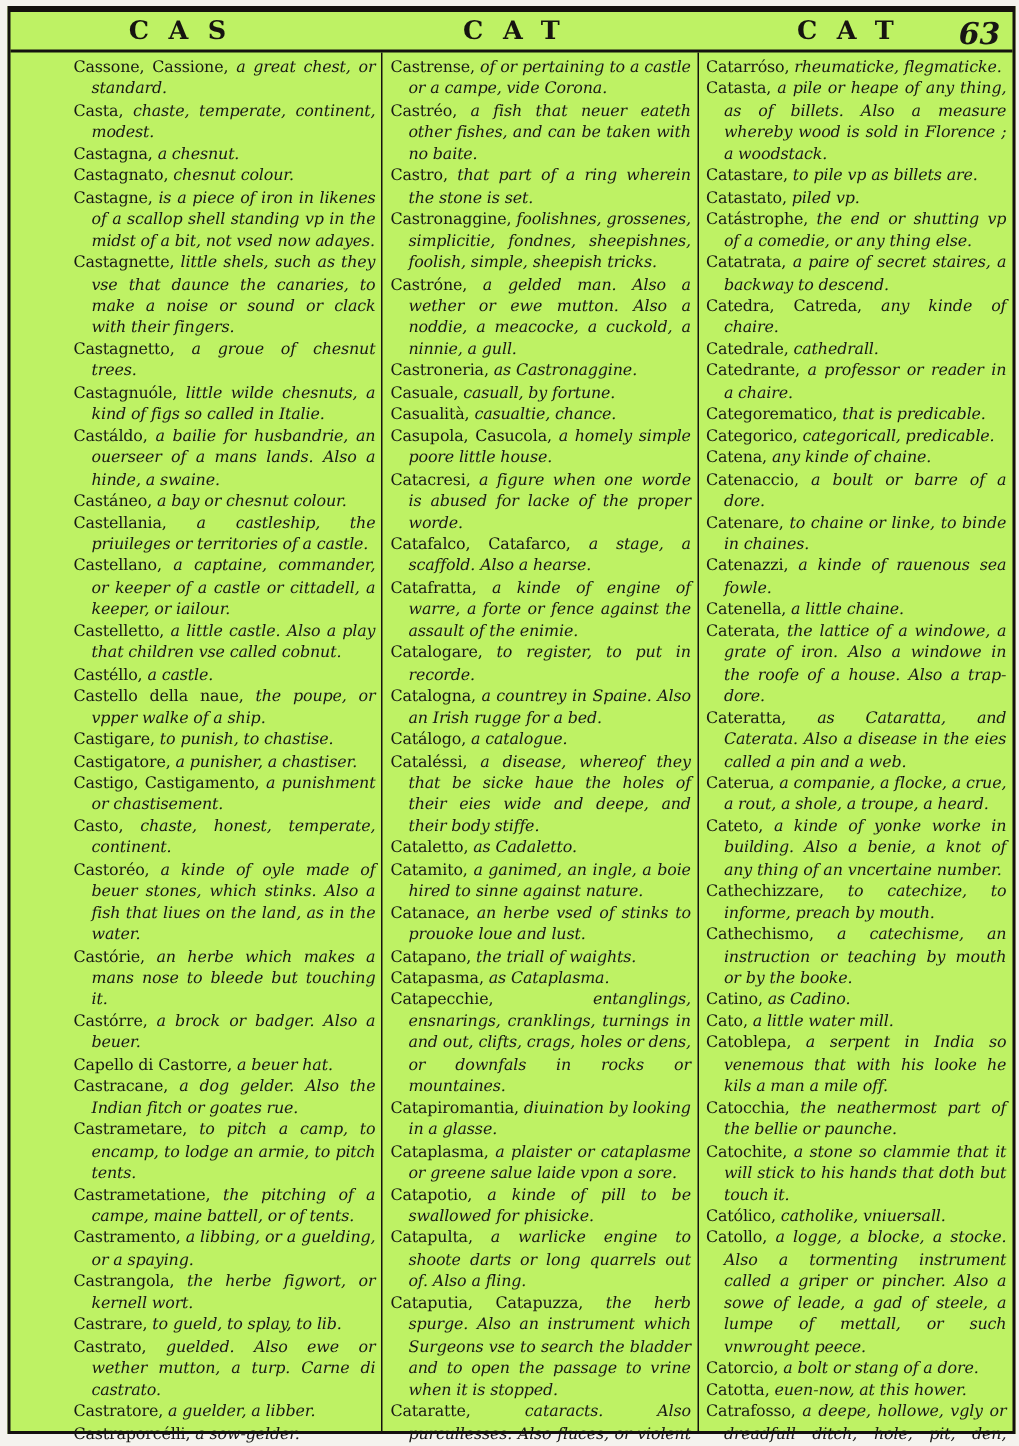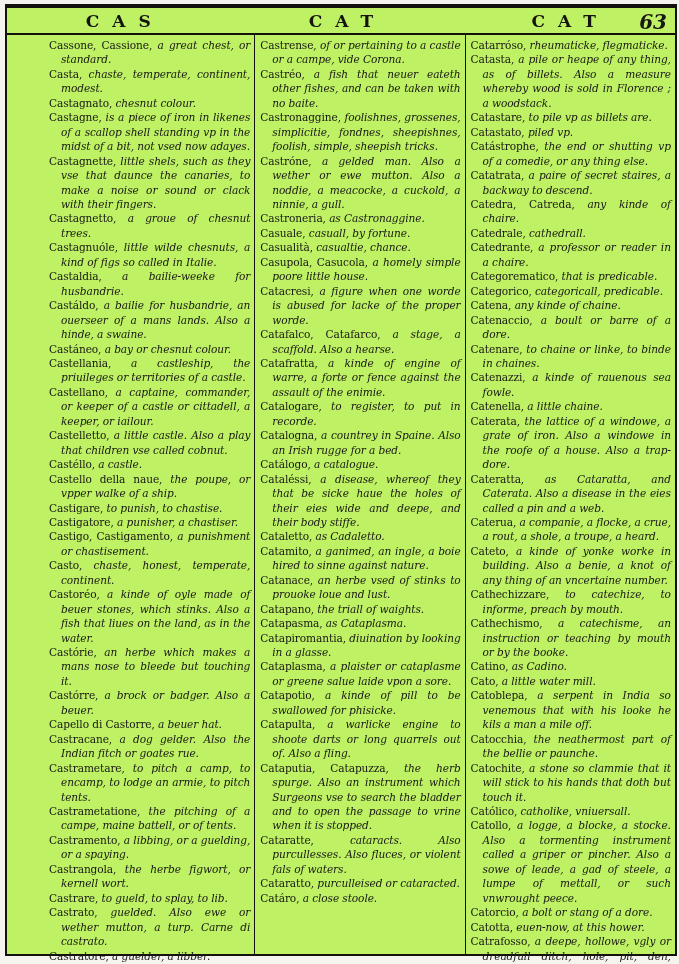--- a/index.html
+++ b/index.html
@@ -78,26 +78,26 @@
     <div class="head-cell">CAS</div>
     <div class="head-cell">CAT</div>
     <div class="head-cell">CAT</div>
     <div class="page-num">63</div>
   </div>
   <div class="cols">
     <div class="col">
       <div>
           <p class="entry"><span class="hw">Cassone, Cassione,</span><span class="def"> a great chest, or standard.</span></p>
           <p class="entry"><span class="hw">Casta,</span><span class="def"> chaste, temperate, continent, modest.</span></p>
+          <p class="entry"><span class="hw">Castagna,</span><span class="def"> a chesnut.</span></p>
           <p class="entry"><span class="hw">Castagnato,</span><span class="def"> chesnut colour.</span></p>
           <p class="entry"><span class="hw">Castagne,</span><span class="def"> is a piece of iron in likenes of a scallop shell standing vp in the midst of a bit, not vsed now adayes.</span></p>
           <p class="entry"><span class="hw">Castagnette,</span><span class="def"> little shels, such as they vse that daunce the canaries, to make a noise or sound or clack with their fingers.</span></p>
           <p class="entry"><span class="hw">Castagnetto,</span><span class="def"> a groue of chesnut trees.</span></p>
           <p class="entry"><span class="hw">Castagnuóle,</span><span class="def"> little wilde chesnuts, a kind of figs so called in Italie.</span></p>
-          <p class="entry"><span class="hw">Castaldia,</span><span class="def"> a bailie-weeke for husbandrie.</span></p>
           <p class="entry"><span class="hw">Castáldo,</span><span class="def"> a bailie for husbandrie, an ouerseer of a mans lands. Also a hinde, a swaine.</span></p>
           <p class="entry"><span class="hw">Castáneo,</span><span class="def"> a bay or chesnut colour.</span></p>
           <p class="entry"><span class="hw">Castellania,</span><span class="def"> a castleship, the priuileges or territories of a castle.</span></p>
           <p class="entry"><span class="hw">Castellano,</span><span class="def"> a captaine, commander, or keeper of a castle or cittadell, a keeper, or iailour.</span></p>
           <p class="entry"><span class="hw">Castelletto,</span><span class="def"> a little castle. Also a play that children vse called cobnut.</span></p>
           <p class="entry"><span class="hw">Castéllo,</span><span class="def"> a castle.</span></p>
           <p class="entry"><span class="hw">Castello della naue,</span><span class="def"> the poupe, or vpper walke of a ship.</span></p>
           <p class="entry"><span class="hw">Castigare,</span><span class="def"> to punish, to chastise.</span></p>
           <p class="entry"><span class="hw">Castigatore,</span><span class="def"> a punisher, a chastiser.</span></p>
           <p class="entry"><span class="hw">Castigo, Castigamento,</span><span class="def"> a punishment or chastisement.</span></p>
@@ -114,38 +114,40 @@
           <p class="entry"><span class="hw">Castrare,</span><span class="def"> to gueld, to splay, to lib.</span></p>
           <p class="entry"><span class="hw">Castrato,</span><span class="def"> guelded. Also ewe or wether mutton, a turp. Carne di castrato.</span></p>
           <p class="entry"><span class="hw">Castratore,</span><span class="def"> a guelder, a libber.</span></p>
           <p class="entry"><span class="hw">Castraporcélli,</span><span class="def"> a sow-gelder.</span></p>
         </div>
     </div>
     <div class="col">
       <div>
           <p class="entry"><span class="hw">Castrense,</span><span class="def"> of or pertaining to a castle or a campe, vide Corona.</span></p>
           <p class="entry"><span class="hw">Castréo,</span><span class="def"> a fish that neuer eateth other fishes, and can be taken with no baite.</span></p>
+          <p class="entry"><span class="hw">Castro,</span><span class="def"> that part of a ring wherein the stone is set.</span></p>
           <p class="entry"><span class="hw">Castronaggine,</span><span class="def"> foolishnes, grossenes, simplicitie, fondnes, sheepishnes, foolish, simple, sheepish tricks.</span></p>
           <p class="entry"><span class="hw">Castróne,</span><span class="def"> a gelded man. Also a wether or ewe mutton. Also a noddie, a meacocke, a cuckold, a ninnie, a gull.</span></p>
           <p class="entry"><span class="hw">Castroneria,</span><span class="def"> as Castronaggine.</span></p>
           <p class="entry"><span class="hw">Casuale,</span><span class="def"> casuall, by fortune.</span></p>
           <p class="entry"><span class="hw">Casualità,</span><span class="def"> casualtie, chance.</span></p>
           <p class="entry"><span class="hw">Casupola, Casucola,</span><span class="def"> a homely simple poore little house.</span></p>
           <p class="entry"><span class="hw">Catacresi,</span><span class="def"> a figure when one worde is abused for lacke of the proper worde.</span></p>
           <p class="entry"><span class="hw">Catafalco, Catafarco,</span><span class="def"> a stage, a scaffold. Also a hearse.</span></p>
           <p class="entry"><span class="hw">Catafratta,</span><span class="def"> a kinde of engine of warre, a forte or fence against the assault of the enimie.</span></p>
           <p class="entry"><span class="hw">Catalogare,</span><span class="def"> to register, to put in recorde.</span></p>
           <p class="entry"><span class="hw">Catalogna,</span><span class="def"> a countrey in Spaine. Also an Irish rugge for a bed.</span></p>
           <p class="entry"><span class="hw">Catálogo,</span><span class="def"> a catalogue.</span></p>
           <p class="entry"><span class="hw">Cataléssi,</span><span class="def"> a disease, whereof they that be sicke haue the holes of their eies wide and deepe, and their body stiffe.</span></p>
           <p class="entry"><span class="hw">Cataletto,</span><span class="def"> as Cadaletto.</span></p>
           <p class="entry"><span class="hw">Catamito,</span><span class="def"> a ganimed, an ingle, a boie hired to sinne against nature.</span></p>
           <p class="entry"><span class="hw">Catanace,</span><span class="def"> an herbe vsed of stinks to prouoke loue and lust.</span></p>
           <p class="entry"><span class="hw">Catapano,</span><span class="def"> the triall of waights.</span></p>
           <p class="entry"><span class="hw">Catapasma,</span><span class="def"> as Cataplasma.</span></p>
+          <p class="entry"><span class="hw">Catapecchie,</span><span class="def"> entanglings, ensnarings, cranklings, turnings in and out, clifts, crags, holes or dens, or downfals in rocks or mountaines.</span></p>
           <p class="entry"><span class="hw">Catapiromantia,</span><span class="def"> diuination by looking in a glasse.</span></p>
           <p class="entry"><span class="hw">Cataplasma,</span><span class="def"> a plaister or cataplasme or greene salue laide vpon a sore.</span></p>
           <p class="entry"><span class="hw">Catapotio,</span><span class="def"> a kinde of pill to be swallowed for phisicke.</span></p>
           <p class="entry"><span class="hw">Catapulta,</span><span class="def"> a warlicke engine to shoote darts or long quarrels out of. Also a fling.</span></p>
           <p class="entry"><span class="hw">Cataputia, Catapuzza,</span><span class="def"> the herb spurge. Also an instrument which Surgeons vse to search the bladder and to open the passage to vrine when it is stopped.</span></p>
           <p class="entry"><span class="hw">Cataratte,</span><span class="def"> cataracts. Also purcullesses. Also fluces, or violent fals of waters.</span></p>
           <p class="entry"><span class="hw">Cataratto,</span><span class="def"> purculleised or cataracted.</span></p>
           <p class="entry"><span class="hw">Catáro,</span><span class="def"> a close stoole.</span></p>
           <p class="entry"></p>
         </div>

